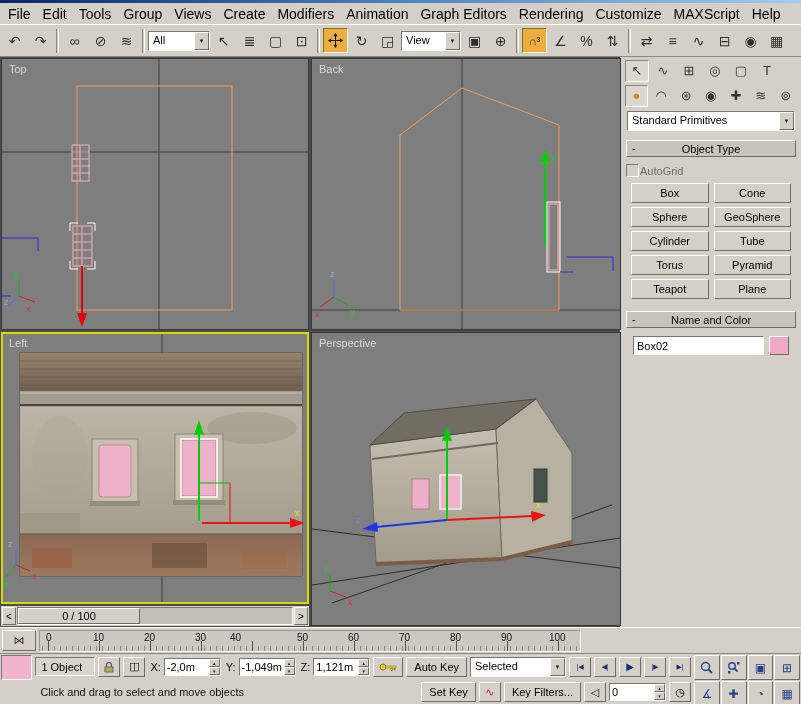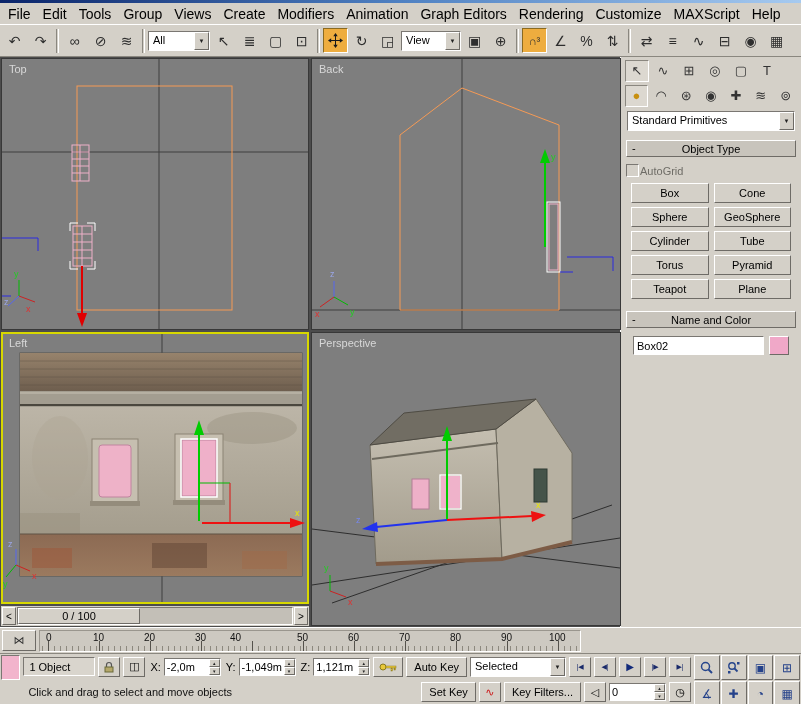--- a/index.html
+++ b/index.html
@@ -466,21 +466,21 @@
     <span style="left:509px">100</span>
   </div>
 </div>
 
 <div class="statusbar">
   <div class="sb-left">
     <div class="sb-pink"></div>
   </div>
   <div class="sb-mid">
     <div class="sbrow">
-      <div class="sfield" style="width:72px">
+      <div class="sfield" style="width:60px">
           <span>1 Object</span>
         </div>
       <div class="sbtn icbtn">
         <svg width="12" height="12" viewBox="0 0 12 12">
             <path d="M3.5 6V4a2.5 2.5 0 0 1 5 0v2" fill="none" stroke="#555" stroke-width="1.2"></path>
             <rect x="2" y="6" width="8" height="5" fill="#b5a86a" stroke="#6a6a3a"></rect>
           </svg>
       </div>
       <div class="sbtn icbtn">
           <span>◫</span>

